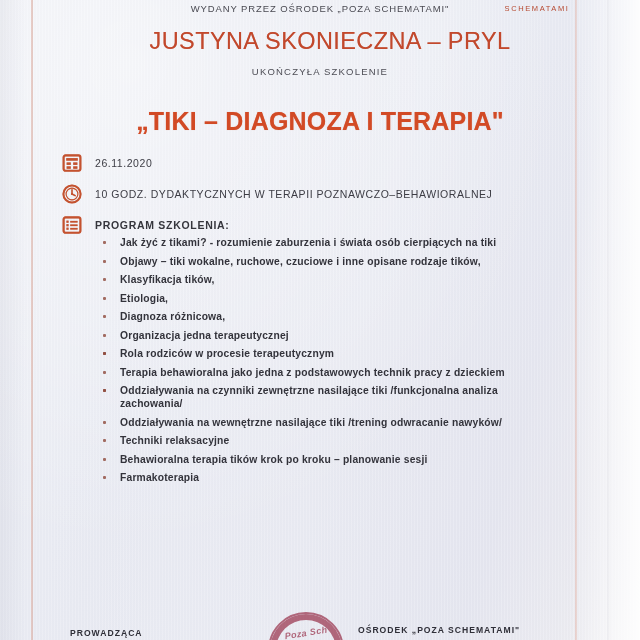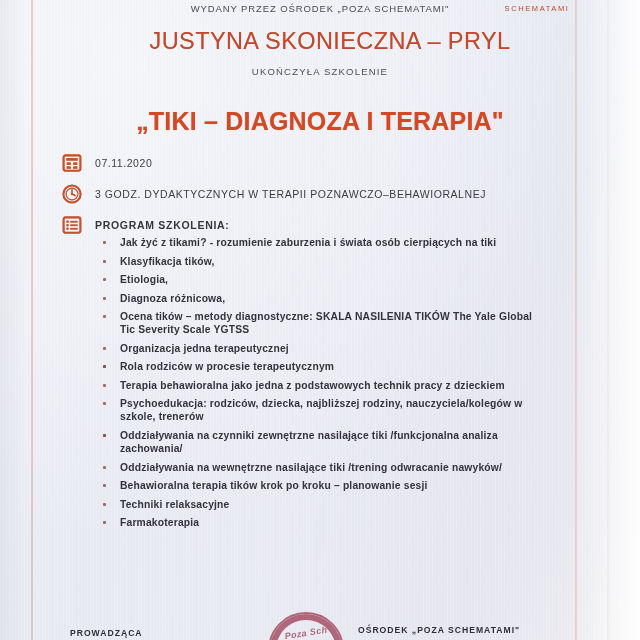--- a/index.html
+++ b/index.html
@@ -137,34 +137,34 @@
         <span class="ico">
           <svg width="20" height="20" viewBox="0 0 20 20">
             <rect x="1.6" y="2.4" width="16.8" height="15.4" rx="2" fill="none" stroke="#c4522f" stroke-width="2.1"></rect>
             <rect x="4.2" y="5.1" width="11.6" height="2.6" fill="#c4522f"></rect>
             <rect x="4.6" y="9.4" width="4.2" height="2.5" fill="#c4522f"></rect>
             <rect x="11.2" y="9.4" width="4.2" height="2.5" fill="#c4522f"></rect>
             <rect x="4.6" y="13.3" width="4.2" height="2.5" fill="#c4522f"></rect>
             <rect x="11.2" y="13.3" width="4.2" height="2.5" fill="#c4522f"></rect>
           </svg>
         </span>
-        <span class="mtxt">07.11.2020</span>
+        <span class="mtxt">26.11.2020</span>
       </div>
 
       <div class="mrow">
         <span class="ico">
           <svg width="20" height="20" viewBox="0 0 20 20">
             <circle cx="10" cy="10" r="8.6" fill="none" stroke="#c4522f" stroke-width="2"></circle>
             <circle cx="10" cy="10" r="5.9" fill="none" stroke="#c4522f" stroke-width="1.1"></circle>
             <line x1="10" y1="10" x2="10" y2="5.8" stroke="#c4522f" stroke-width="1.5" stroke-linecap="round"></line>
             <line x1="10" y1="10" x2="13.2" y2="11.6" stroke="#c4522f" stroke-width="1.5" stroke-linecap="round"></line>
             <circle cx="10" cy="10" r="1" fill="#c4522f"></circle>
           </svg>
         </span>
-        <span class="mtxt">3 GODZ. DYDAKTYCZNYCH W TERAPII POZNAWCZO–BEHAWIORALNEJ</span>
+        <span class="mtxt">10 GODZ. DYDAKTYCZNYCH W TERAPII POZNAWCZO–BEHAWIORALNEJ</span>
       </div>
 
       <div class="mrow prog">
         <span class="ico">
           <svg width="20" height="20" viewBox="0 0 20 20">
             <rect x="1.6" y="2.4" width="16.8" height="15.4" rx="2" fill="none" stroke="#c4522f" stroke-width="2.1"></rect>
             <rect x="4.4" y="5.6" width="2.2" height="2.2" fill="#c4522f"></rect>
             <rect x="4.4" y="9.1" width="2.2" height="2.2" fill="#c4522f"></rect>
             <rect x="4.4" y="12.6" width="2.2" height="2.2" fill="#c4522f"></rect>
             <rect x="8.2" y="5.9" width="7.4" height="1.7" fill="#c4522f"></rect>
@@ -172,34 +172,33 @@
             <rect x="8.2" y="12.9" width="7.4" height="1.7" fill="#c4522f"></rect>
           </svg>
         </span>
         <span class="mtxt">PROGRAM SZKOLENIA:</span>
       </div>
 
     </div>
 
     <div class="plist" id="program-list">
         <div class="pitem"><span class="dot"></span><span>Jak żyć z tikami? - rozumienie zaburzenia i świata osób cierpiących na tiki</span></div>
+        <div class="pitem"><span class="dot"></span><span>Objawy – tiki wokalne, ruchowe, czuciowe i inne opisane rodzaje tików,</span></div>
         <div class="pitem"><span class="dot"></span><span>Klasyfikacja tików,</span></div>
         <div class="pitem"><span class="dot"></span><span>Etiologia,</span></div>
         <div class="pitem"><span class="dot"></span><span>Diagnoza różnicowa,</span></div>
-        <div class="pitem"><span class="dot"></span><span>Ocena tików – metody diagnostyczne: SKALA NASILENIA TIKÓW The Yale Global Tic Severity Scale YGTSS</span></div>
         <div class="pitem"><span class="dot"></span><span>Organizacja jedna terapeutycznej</span></div>
         <div class="pitem"><span class="dot"></span></div>
         <div class="pitem"><span class="dot"></span><span>Rola rodziców w procesie terapeutycznym</span></div>
         <div class="pitem"><span class="dot"></span><span>Terapia behawioralna jako jedna z podstawowych technik pracy z dzieckiem</span></div>
-        <div class="pitem"><span class="dot"></span><span>Psychoedukacja: rodziców, dziecka, najbliższej rodziny, nauczyciela/kolegów w szkole, trenerów</span></div>
         <div class="pitem"><span class="dot"></span></div>
         <div class="pitem"><span class="dot"></span><span>Oddziaływania na czynniki zewnętrzne nasilające tiki /funkcjonalna analiza zachowania/</span></div>
         <div class="pitem"><span class="dot"></span><span>Oddziaływania na wewnętrzne nasilające tiki /trening odwracanie nawyków/</span></div>
+        <div class="pitem"><span class="dot"></span><span>Techniki relaksacyjne</span></div>
         <div class="pitem"><span class="dot"></span><span>Behawioralna terapia tików krok po kroku – planowanie sesji</span></div>
-        <div class="pitem"><span class="dot"></span><span>Techniki relaksacyjne</span></div>
         <div class="pitem"><span class="dot"></span><span>Farmakoterapia</span></div>
       </div>
 
     <div class="footer">
       <div class="fcol fleft">
         <div class="frole">PROWADZĄCA</div>
         <div class="fname">Mgr Iwona Etiologia</div>
       </div>
       <div class="fcol fright">
         <div class="frole">OŚRODEK „POZA SCHEMATAMI"</div>

